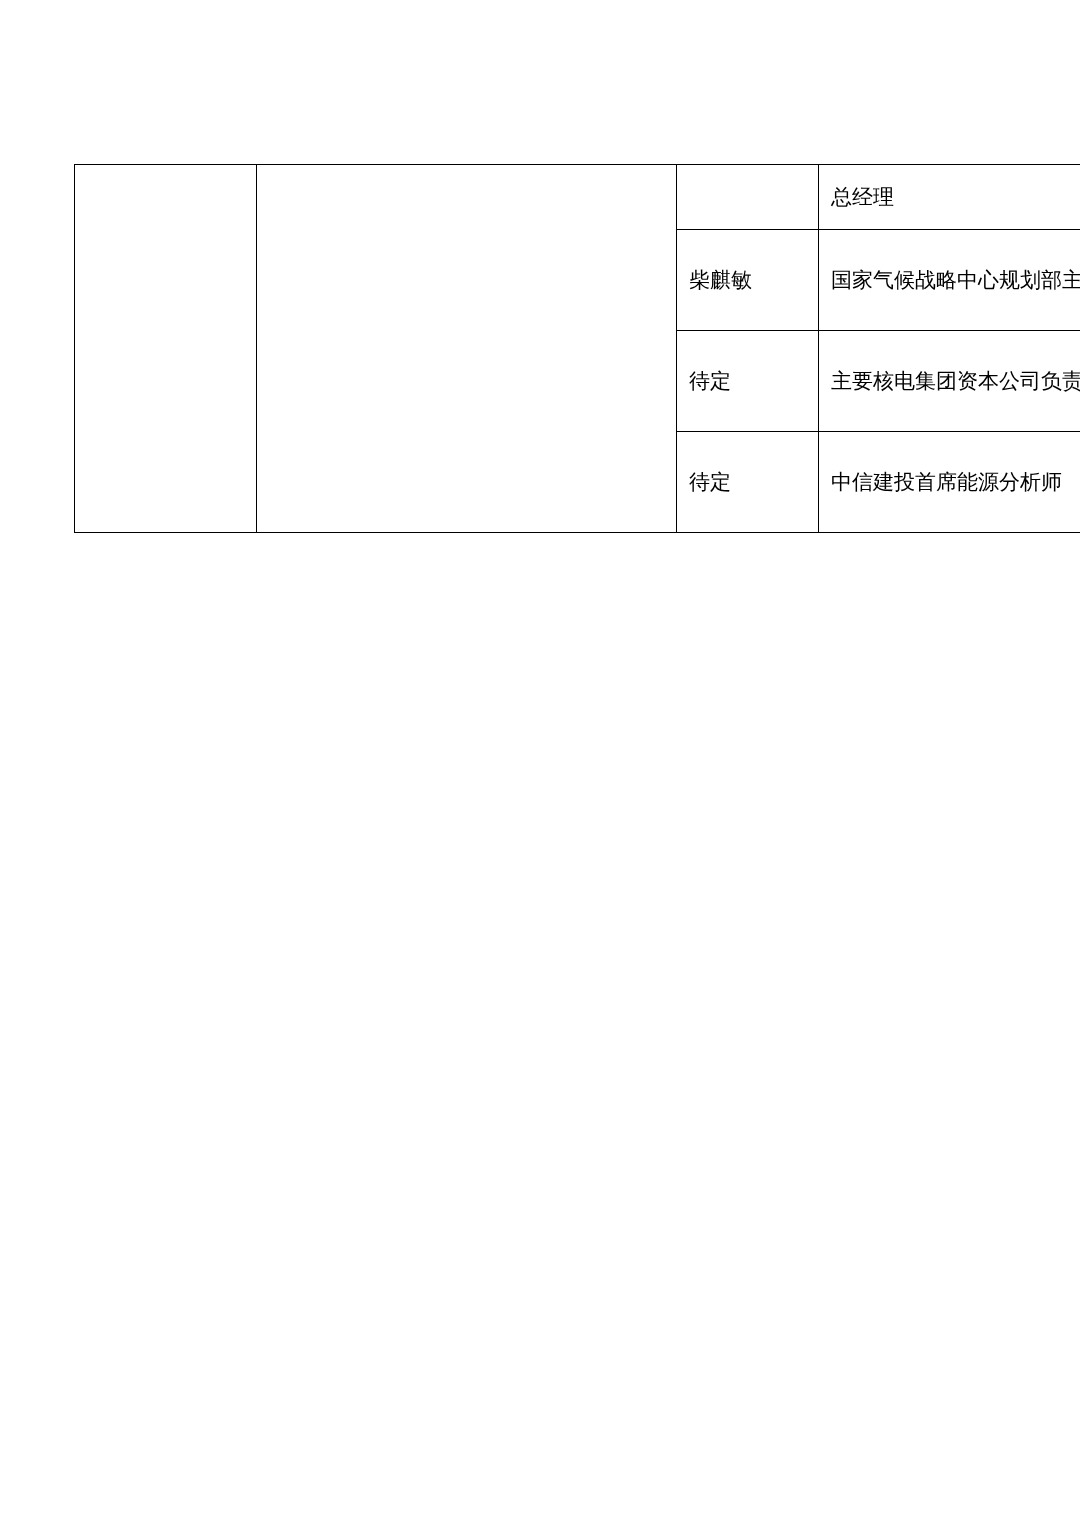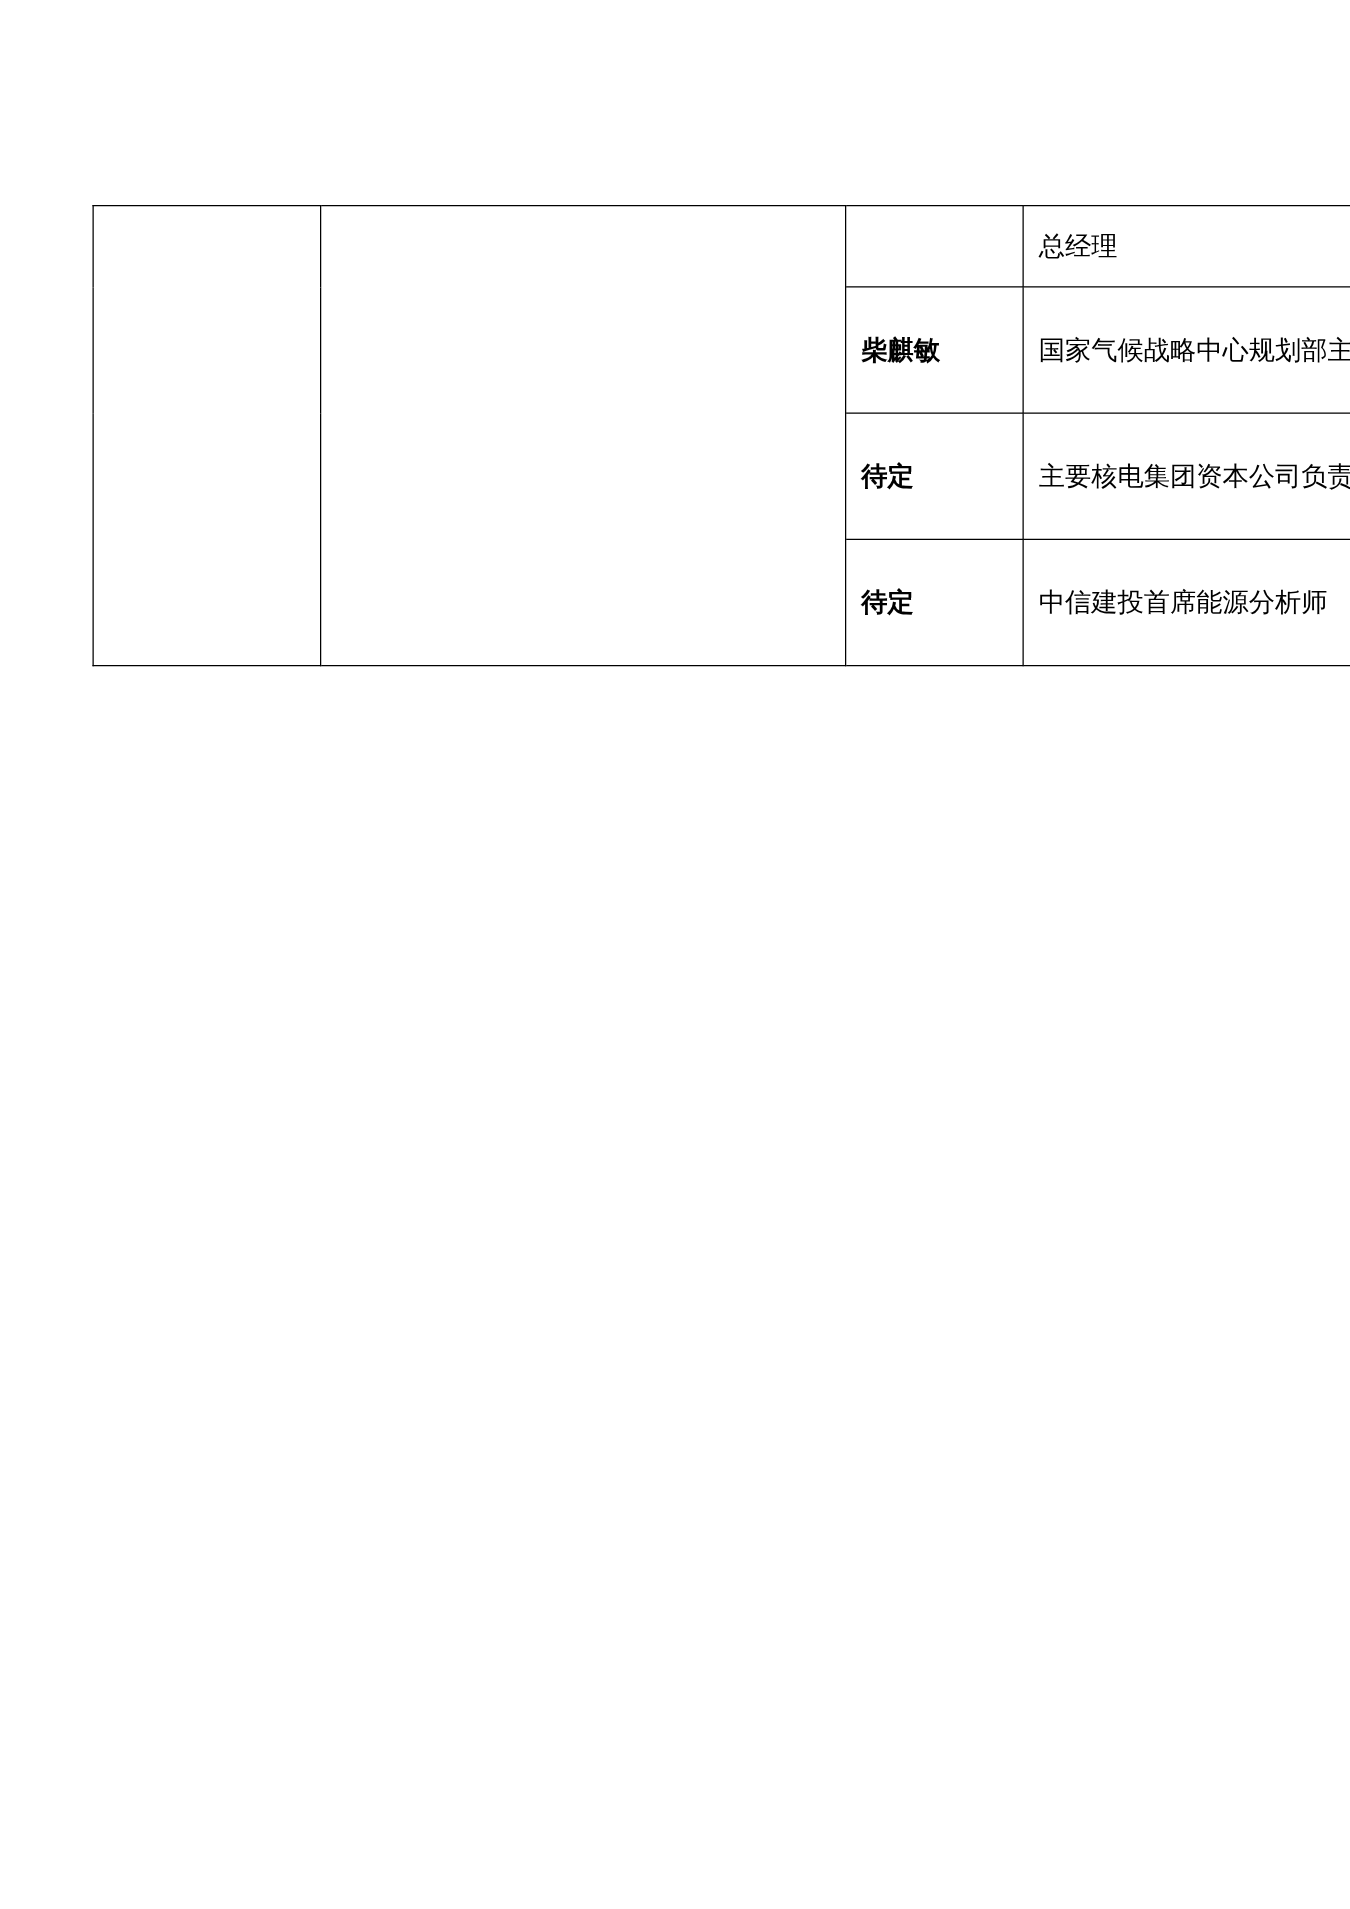--- a/index.html
+++ b/index.html
@@ -38,21 +38,21 @@
     border: 1px solid #000000;
     padding: 10px 12px;
     vertical-align: middle;
     font-size: 21px;
     line-height: 1.55;
     font-family: "Liberation Serif", "DejaVu Serif", serif;
     word-break: break-all;
   }
   td.col-a { width: 157px; }
   td.col-b { width: 395px; }
-  td.col-c { width: 117px; font-weight: bold; }
+  td.col-c { width: 117px; }
   td.col-d { width: 275px; }
   td.empty-cell { padding: 0; }
   .row-first td.col-c,
   .row-first td.col-d {
     height: 44px;
   }
   .row-tall td.col-c,
   .row-tall td.col-d {
     height: 80px;
   }

